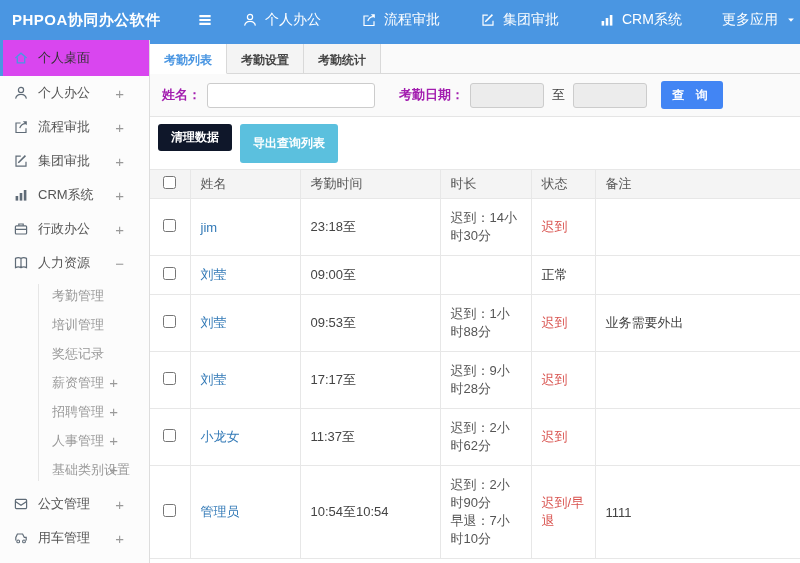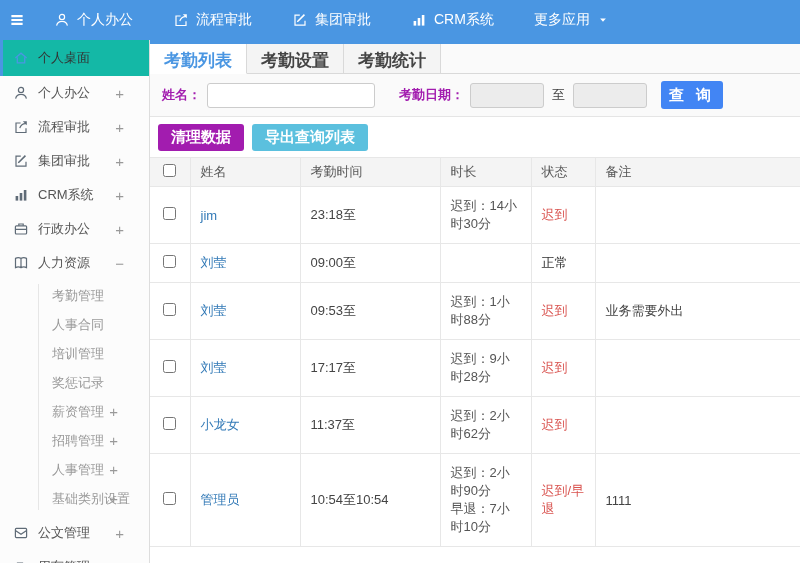--- a/index.html
+++ b/index.html
@@ -17,61 +17,61 @@
   .icon { display: inline-flex; }
   .icon svg { display: block; }
 
   
   .layout { display: flex; height: 523px; }
   .sidebar { width: 150px; background: #fcfcfc; border-right: 1px solid #ddd;
     overflow: hidden; flex-shrink: 0; }
   .side-item { height: 34px; display: flex; align-items: center;
     padding-left: 13px; font-size: 13px; color: #555; cursor: pointer; position: relative; }
   .side-item .icon { width: 16px; margin-right: 9px; color: #5f6b77; }
-  .side-item.active { background: #14b8a6; border-left: 3px solid #4a96e2;
+  .side-item.active { background: #d946ef; border-left: 3px solid #4a96e2;
     padding-left: 10px; color: #333; height: 36px; }
   .side-item.active .icon { color: #4a96e2; }
   .expand { position: absolute; right: 25px; color: #999; font-size: 15px;
     font-weight: normal; line-height: 1; }
   .sub-list { position: relative; padding: 1px 0 3px 0; }
   .sub-list:before { content: ""; position: absolute; left: 38px; top: 4px; bottom: 6px;
     width: 1px; background: #e6e6e6; }
   .sub-item { height: 29px; display: flex; align-items: center; padding-left: 52px;
     font-size: 13px; color: #999; cursor: pointer; position: relative; }
   .sub-item .expand { right: 31px; }
 
   
   .main { flex: 1; min-width: 0; display: flex; flex-direction: column; background: #fff; }
   .top-strip { height: 4px; background: #4a96e2; flex-shrink: 0; }
   .tabbar { height: 30px; background: #fafafa; border-bottom: 1px solid #d9d9d9;
     display: flex; flex-shrink: 0; }
   .tab { min-width: 76px; padding: 2px 14px; line-height: 29px; text-align: center;
-    font-size: 17px; font-weight: bold; color: #444; border-right: 1px solid #d9d9d9;
+    font-size: 12px; font-weight: bold; color: #444; border-right: 1px solid #d9d9d9;
     cursor: pointer; background: #f4f4f4; }
   .tab.active { background: #fff; color: #4a96e2; margin-bottom: -1px;
     border-bottom: 1px solid #fff; }
 
   .searchbar { height: 43px; background: #fafafa; border-bottom: 1px solid #e5e5e5;
     display: flex; align-items: center; padding-left: 12px; font-size: 13px;
     color: #333; flex-shrink: 0; }
   .searchbar label { margin-right: 6px; font-weight: bold; color: #a21caf; }
   .inp { height: 25px; border: 1px solid #ccc; border-radius: 3px; background: #fff;
     font-size: 13px; padding: 0 6px; outline: none; }
   .inp.name { width: 168px; }
   .inp.date { width: 74px; background: #ececec; }
   .lbl-date { margin-left: 24px; }
   .to-label { margin: 0 8px; color: #444; }
-  .btn { border: none; border-radius: 3px; color: #fff; font-size: 15px;
+  .btn { border: none; border-radius: 3px; color: #fff; font-size: 12px;
     font-weight: bold; cursor: pointer; font-family: inherit; }
   .btn.query { margin-left: 14px; width: 62px; height: 28px; background: #4285f4;
     letter-spacing: 4px; }
 
   .actions { padding: 7px 0 6px 8px; display: flex; gap: 8px; flex-shrink: 0; }
-  .btn.danger { background: #a21caf; height: 27px; padding: 4px 13px; }
-  .btn.info { background: #5bc0de; height: 27px; padding: 0 13px; }
+  .btn.danger { background: #0f172a; height: 27px; padding: 4px 13px; }
+  .btn.info { background: #5bc0de; height: 39px; padding: 0 13px; }
 
   
   .table-wrap { flex: 1; overflow: hidden; }
   table { width: 100%; border-collapse: collapse; font-size: 13px; table-layout: fixed; }
   th, td { border: 1px solid #e7e7e7; padding: 10px 10px; text-align: left;
     vertical-align: middle; overflow: hidden; }
   th { background: #f4f4f4; color: #555; font-weight: normal; height: 29px;
     padding: 5px 10px; }
   tr td:first-child, tr th:first-child { border-left: none; text-align: center; padding: 5px; }
   tr td:last-child, tr th:last-child { border-right: none; }
@@ -79,20 +79,21 @@
   input[type=checkbox] { width: 13px; height: 13px; cursor: pointer; }
   .name-link { color: #337ab7; cursor: pointer; text-decoration: none; }
   .dur-line { line-height: 18px; color: #555; }
   .status-red { color: #d9534f; }
   .status-ok { color: #333; }
 </style>
 </head>
 <body>
 
 <header class="app-header">
+  <div class="brand">PHPOA协同办公软件</div>
   <span class="hamburger icon" id="hamburger-slot">
       <svg width="18" height="18" viewBox="0 0 16 16">
         <path d="M3 4.6h10M3 8h10M3 11.4h10" stroke="currentColor" stroke-width="1.9" fill="none"></path>
       </svg>
     </span>
   <nav class="top-nav" id="top-nav">
       <div class="nav-item">
         <span class="icon">
           <svg width="16" height="16" viewBox="0 0 16 16">
             <circle cx="8" cy="4.9" r="2.6" stroke="currentColor" stroke-width="1.2" fill="none"></circle>
@@ -209,23 +210,20 @@
           <svg width="16" height="16" viewBox="0 0 16 16">
             <path d="M8 3.4C6.3 2.5 4.2 2.5 2.5 3.4v9.2c1.7-.9 3.8-.9 5.5 0 1.7-.9 3.8-.9 5.5 0V3.4C11.8 2.5 9.7 2.5 8 3.4v9.2" stroke="currentColor" stroke-width="1.2" fill="none"></path>
           </svg>
         </span>
         <span>人力资源</span>
         <span class="expand">−</span>
       </div>
       <div class="sub-list">
         <div class="sub-item">
           <span>考勤管理</span>
-        </div>
-        <div class="sub-item">
-          <span>人事合同</span>
         </div>
         <div class="sub-item">
           <span>培训管理</span>
         </div>
         <div class="sub-item">
           <span>奖惩记录</span>
         </div>
         <div class="sub-item">
           <span>薪资管理</span>
           <span class="expand">+</span>

